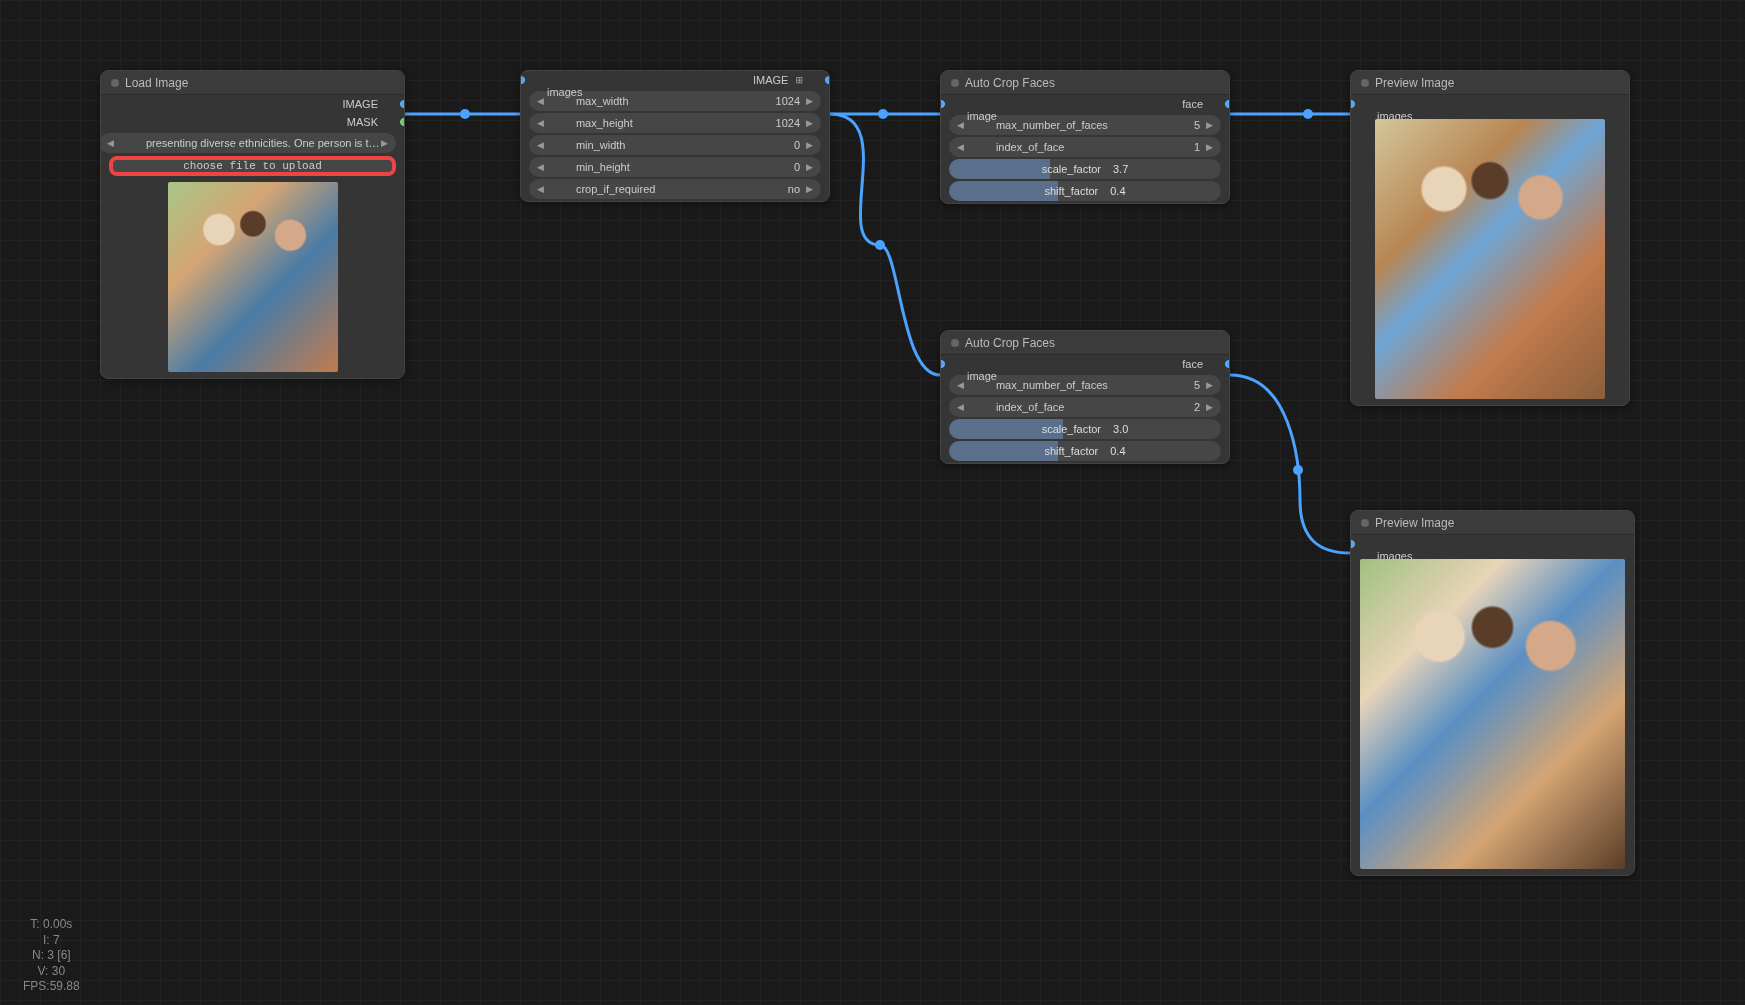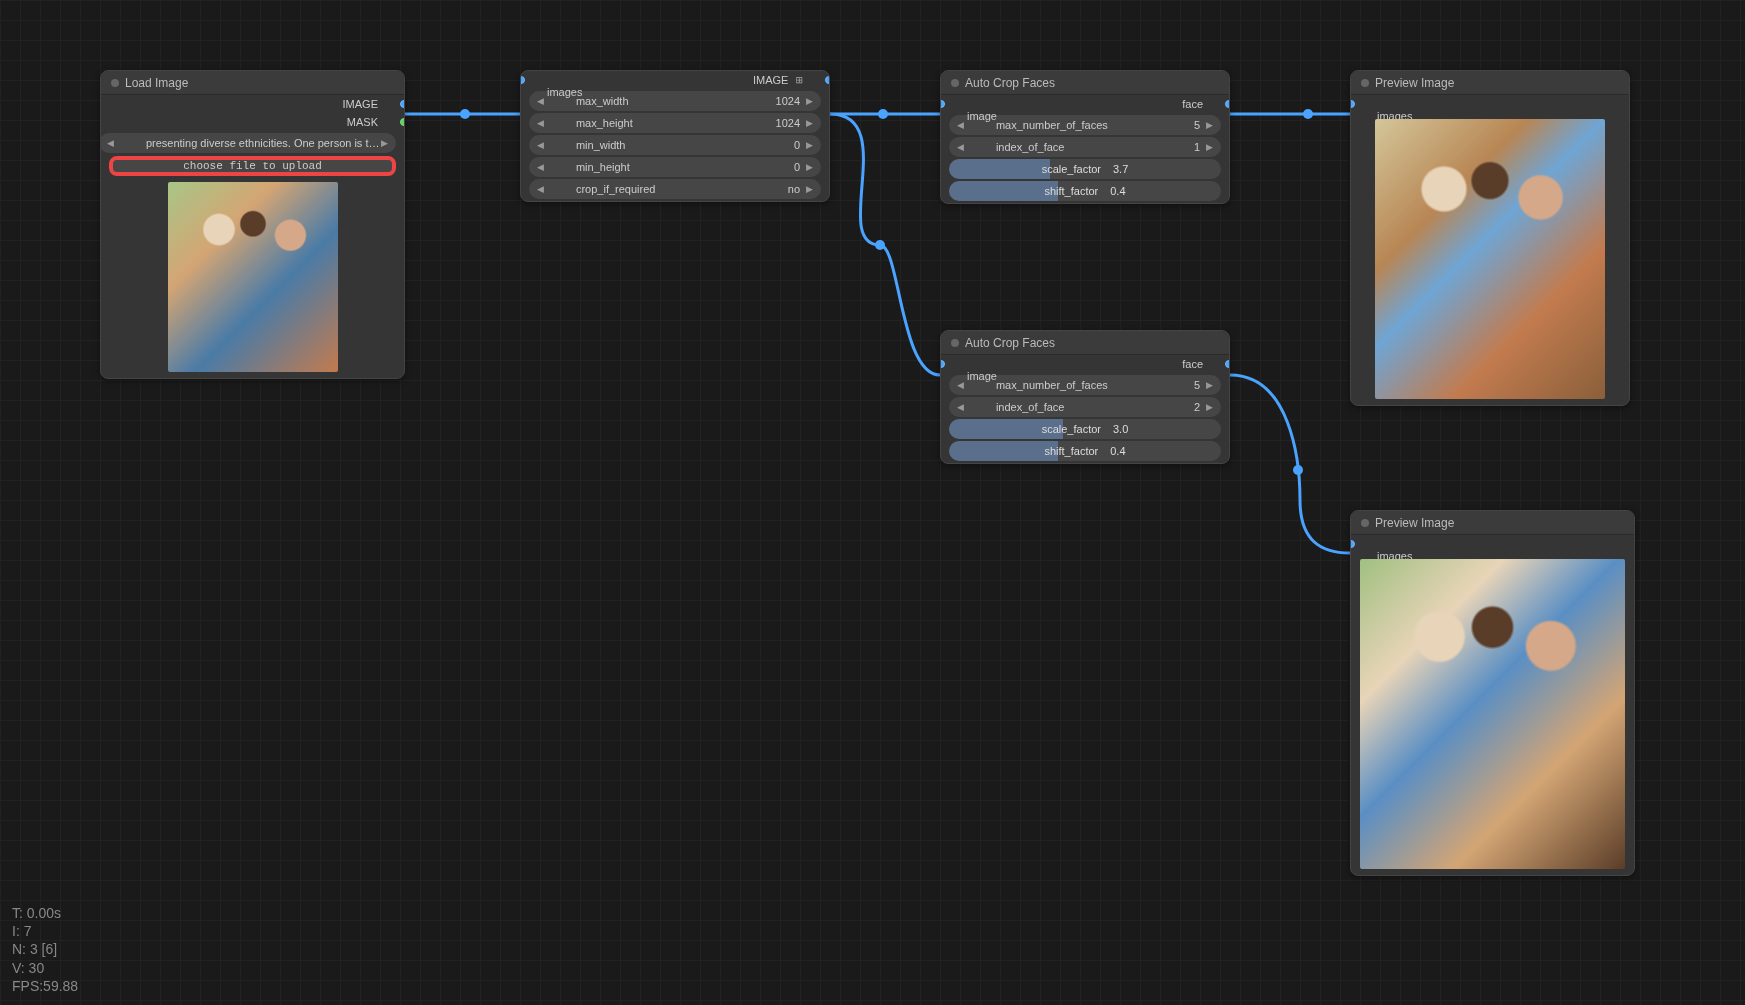--- a/index.html
+++ b/index.html
@@ -123,25 +123,26 @@
   .thumb::after {
     content: "";
     position: absolute; inset: 0;
     background:
       radial-gradient(circle at 30% 25%, #e8d4b8 8%, transparent 9%),
       radial-gradient(circle at 50% 22%, #5a3d28 7%, transparent 8%),
       radial-gradient(circle at 72% 28%, #d4a888 8%, transparent 9%);
   }
   .stats {
     position: absolute;
-    left: 12px;
+    left: 23px;
     bottom: 10px;
     color: #888;
-    font-size: 14px;
+    font-size: 12px;
     line-height: 1.3;
+    text-align: center;
   }
   .link-dot {
     position: absolute;
     width: 10px; height: 10px;
     background: #4aa3ff;
     border-radius: 50%;
     transform: translate(-5px, -5px);
   }
 </style>
 </head>

